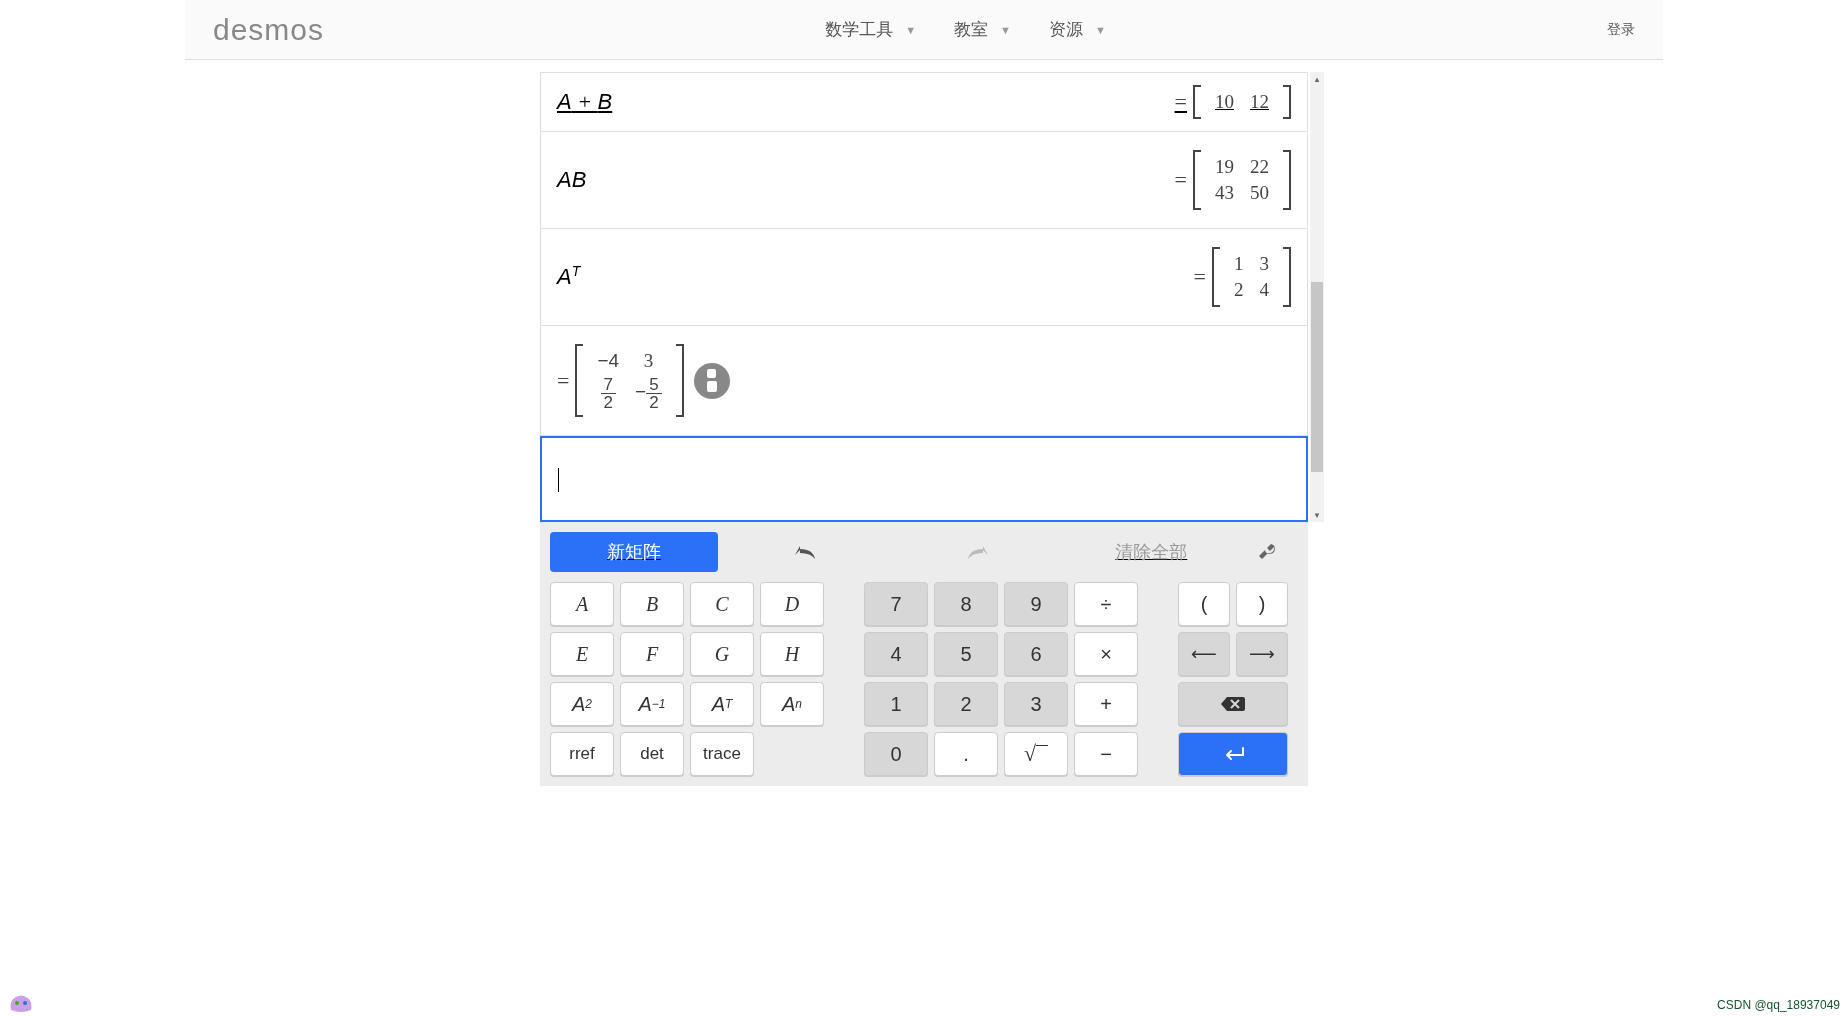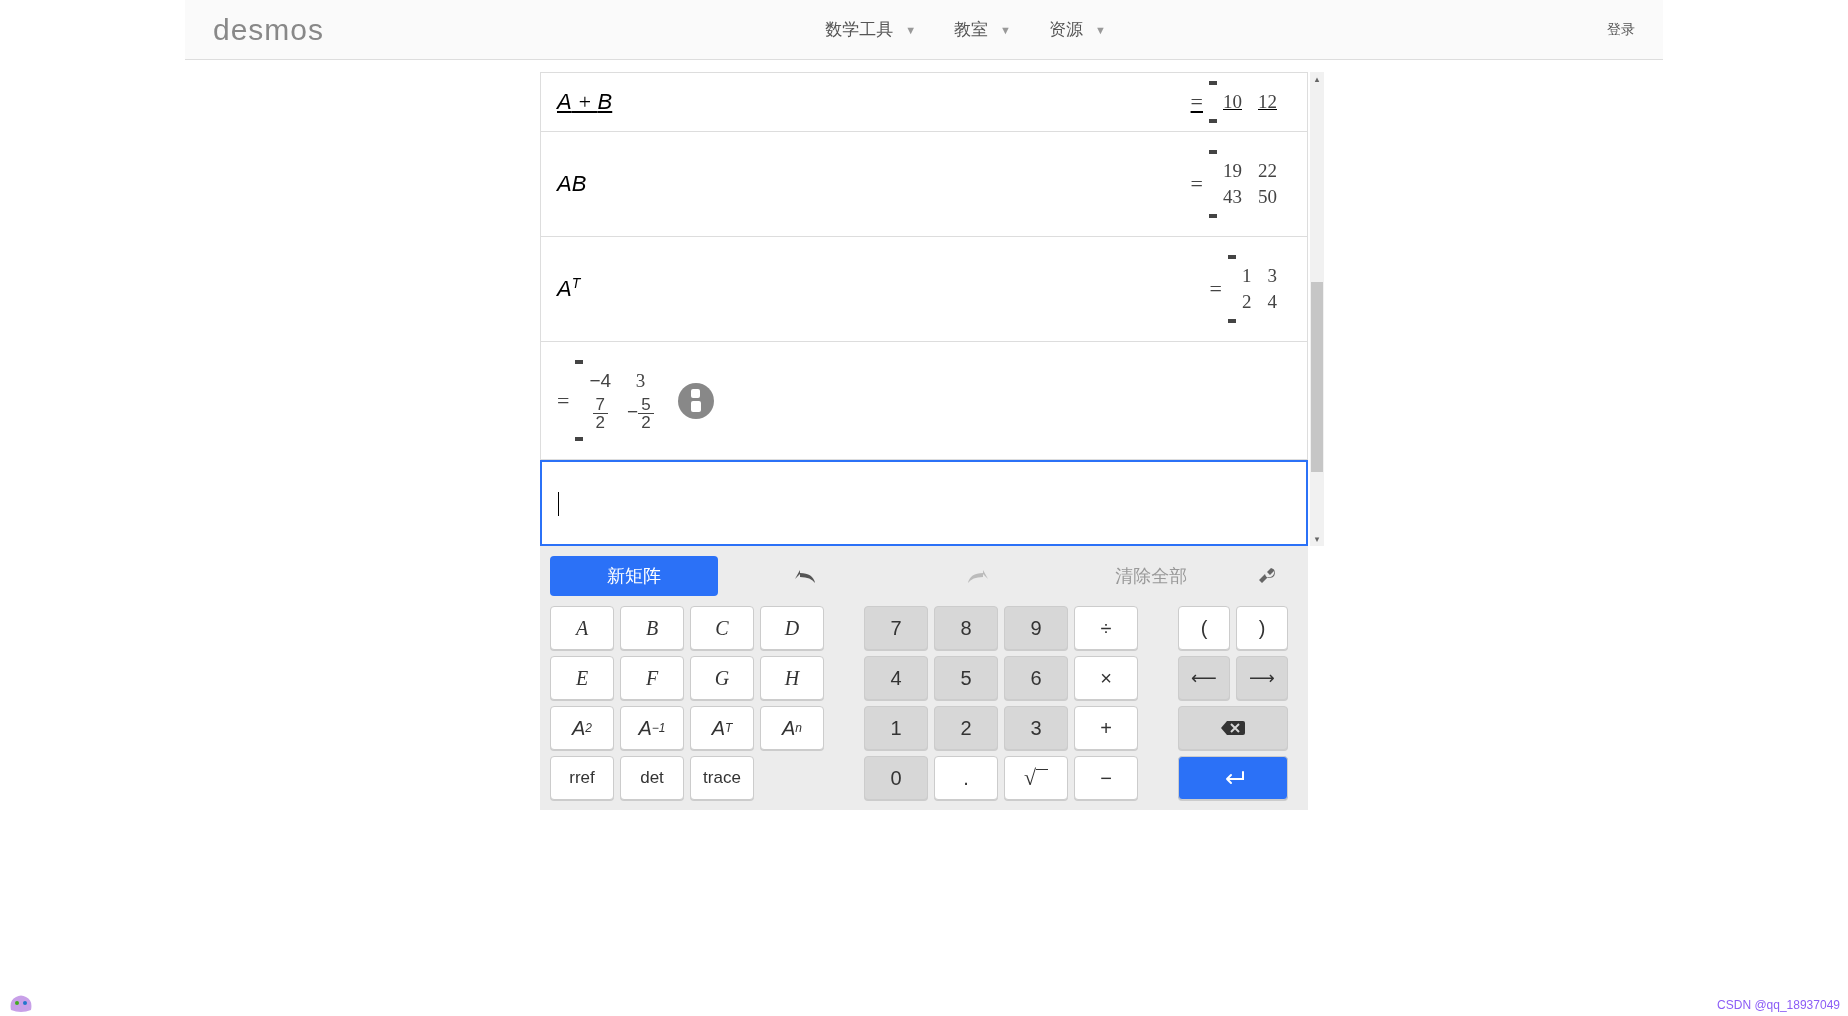--- a/index.html
+++ b/index.html
@@ -13,21 +13,21 @@
 .login { color: #555; font-size: 14px; cursor: pointer; }
 
 .calc-area { margin: 12px auto 0 auto; width: 768px; }
 .expr-list { position: relative; }
 .row { display: flex; align-items: center; border: 1px solid #ddd; border-top: none; padding: 18px 16px 18px 16px; background: #fff; min-height: 60px; }
 .row:first-child { border-top: 1px solid #ddd; }
 .row.selected { border: 2px solid #2b71f7; }
 .expr { flex: 1; font-family: "Times New Roman", serif; font-size: 22px; font-style: italic; color: #000; }
 .sup { font-size: 14px; vertical-align: super; font-style: italic; }
 .eq { font-family: "Times New Roman", serif; font-size: 22px; color: #444; margin-right: 6px; font-style: normal; }
-.matwrap { display: flex; align-items: center; flex-direction: column; }
+.matwrap { display: flex; align-items: center; }
 .brkt { display: inline-block; width: 8px; align-self: stretch; border-top: 2px solid #444; border-bottom: 2px solid #444; }
 .brkt.l { border-left: 2px solid #444; }
 .brkt.r { border-right: 2px solid #444; }
 .matbody { display: inline-block; padding: 4px 6px; }
 .matbody table { border-collapse: collapse; }
 .matbody td { font-family: "Times New Roman", serif; font-size: 19px; color: #444; text-align: center; padding: 2px 8px; font-style: normal; }
 .frac { display: inline-block; text-align: center; vertical-align: middle; line-height: 1; }
 .frac .n { display: block; border-bottom: 1px solid #444; padding: 0 3px; font-size: 17px; }
 .frac .d { display: block; padding: 0 3px; font-size: 17px; }
 .neg { font-style: normal; }
@@ -40,21 +40,21 @@
 
 .cursor { display: inline-block; width: 1px; height: 24px; background: #000; vertical-align: middle; }
 
 .scrollbar { position: absolute; right: -16px; top: 0; bottom: 0; width: 14px; background: #f1f1f1; }
 .scrollbar .thumb { position: absolute; left: 1px; right: 1px; top: 210px; height: 190px; background: #c6c6c6; border-radius: 0; }
 .scrollbar .arrow { position: absolute; left: 0; right: 0; height: 14px; text-align: center; font-size: 9px; color: #666; line-height: 14px; }
 .scrollbar .up { top: 0; }
 .scrollbar .down { bottom: 0; }
 
 .keypad { background: #ececec; margin-top: 0; padding: 10px 10px 10px 10px; width: 768px; }
-.toolbar { display: flex; gap: 0; align-items: center; margin-bottom: 10px; }
+.toolbar { display: flex; gap: 0; align-items: center; margin-bottom: 10px; text-decoration: underline; }
 .tbtn { height: 40px; display: flex; align-items: center; justify-content: center; cursor: pointer; }
 .tbtn.primary { background: #2b71f7; color: #fff; font-size: 18px; width: 168px; border-radius: 4px; }
 .tbtn.undo, .tbtn.redo { flex: 1; color: #555; font-size: 24px; }
 .tbtn.redo { color: #bbb; }
 .tbtn.clear { flex: 1; color: #999; font-size: 18px; }
 .tbtn.wrench { width: 60px; color: #666; font-size: 20px; }
 
 .keys { display: flex; gap: 40px; }
 .block { display: grid; gap: 6px; }
 .block.letters { grid-template-columns: repeat(4, 64px); grid-template-rows: repeat(4, 44px); }
@@ -63,21 +63,21 @@
 .key { background: #fff; border: 1px solid #ccc; border-radius: 4px; display: flex; align-items: center; justify-content: center; font-family: "Times New Roman", serif; font-size: 20px; font-style: italic; color: #333; cursor: pointer; box-shadow: 0 1px 0 #ccc; }
 .key.plain { font-family: Arial, sans-serif; font-style: normal; font-size: 17px; }
 .key.dark { background: #d7d7d7; font-style: normal; font-family: Arial, sans-serif; }
 .key.op { font-style: normal; font-family: Arial, sans-serif; }
 .key .ksup { font-size: 12px; vertical-align: super; }
 .key.wide2 { grid-column: span 2; }
 .key.darkbtn { background: #d7d7d7; font-style: normal; font-size: 18px; font-family: Arial, sans-serif; }
 .key.enter { background: #2b71f7; color: #fff; font-style: normal; font-size: 22px; }
 .key.bksp svg { width: 26px; height: 18px; }
 
-.watermark { position: fixed; right: 8px; bottom: 4px; color: #8b5cf6; font-size: 12px; }
+.watermark { position: fixed; right: 8px; bottom: 4px; color: #14532d; font-size: 12px; }
 .corner-icon { position: fixed; left: 8px; bottom: 4px; width: 26px; height: 20px; }
 .corner-icon svg { width: 26px; height: 20px; }
 </style>
 </head>
 <body>
 
 <div class="topbar">
   <div class="logo">desmos</div>
   <div class="nav">
     <div class="nav-item">

